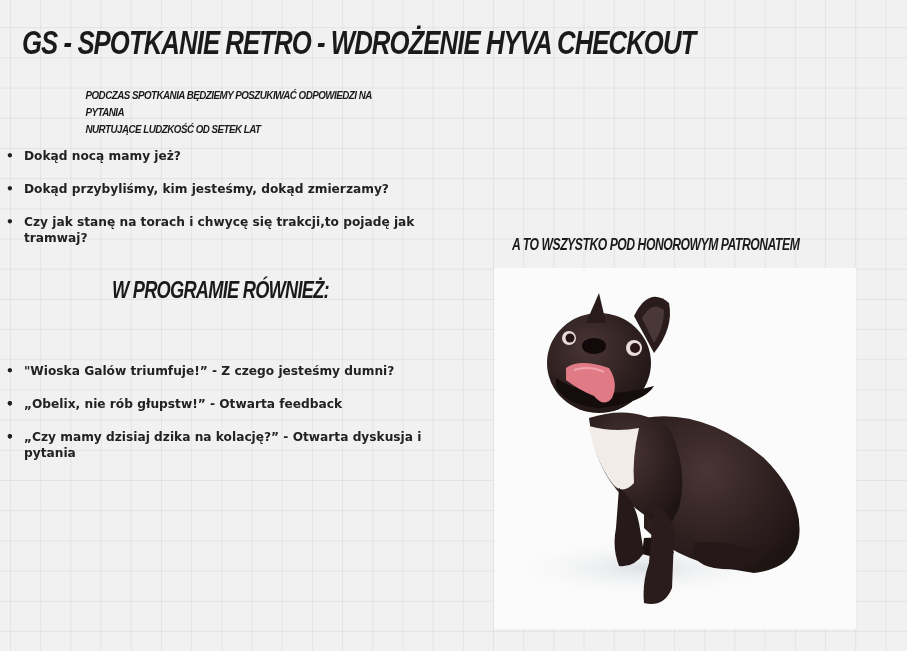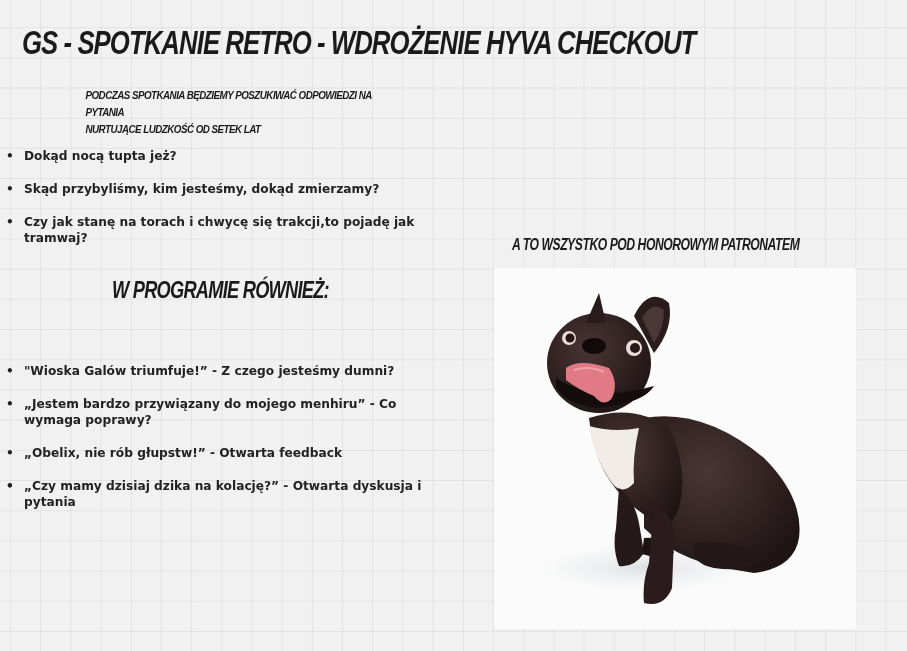--- a/index.html
+++ b/index.html
@@ -75,42 +75,41 @@
   <div class="title">GS - SPOTKANIE RETRO - WDROŻENIE HYVA CHECKOUT</div>
 
   <div class="subtitle">
     <span>PODCZAS SPOTKANIA BĘDZIEMY POSZUKIWAĆ ODPOWIEDZI NA PYTANIA</span>
     <span>NURTUJĄCE LUDZKOŚĆ OD SETEK LAT</span>
   </div>
 
   <ul class="list list-1">
     <li>
       <span class="bullet">•</span>
-      <span>Dokąd nocą tupta jeż?</span>
+      <span>Dokąd nocą mamy jeż?</span>
     </li>
     <li>
       <span class="bullet">•</span>
-      <span>Skąd przybyliśmy, kim jesteśmy, dokąd zmierzamy?</span>
+      <span>Dokąd przybyliśmy, kim jesteśmy, dokąd zmierzamy?</span>
     </li>
     <li>
       <span class="bullet">•</span>
       <span>Czy jak stanę na torach i chwycę się trakcji,to pojadę jak tramwaj?</span>
     </li>
   </ul>
 
   <div class="section-heading">W PROGRAMIE RÓWNIEŻ:</div>
 
   <ul class="list list-2">
     <li>
       <span class="bullet">•</span>
       <span>"Wioska Galów triumfuje!” - Z czego jesteśmy dumni?</span>
     </li>
     <li>
       <span class="bullet">•</span>
-      <span>„Jestem bardzo przywiązany do mojego menhiru” - Co wymaga poprawy?</span>
     </li>
     <li>
       <span class="bullet">•</span>
       <span>„Obelix, nie rób głupstw!” - Otwarta feedback</span>
     </li>
     <li>
       <span class="bullet">•</span>
     </li>
     <li>
       <span class="bullet">•</span>

